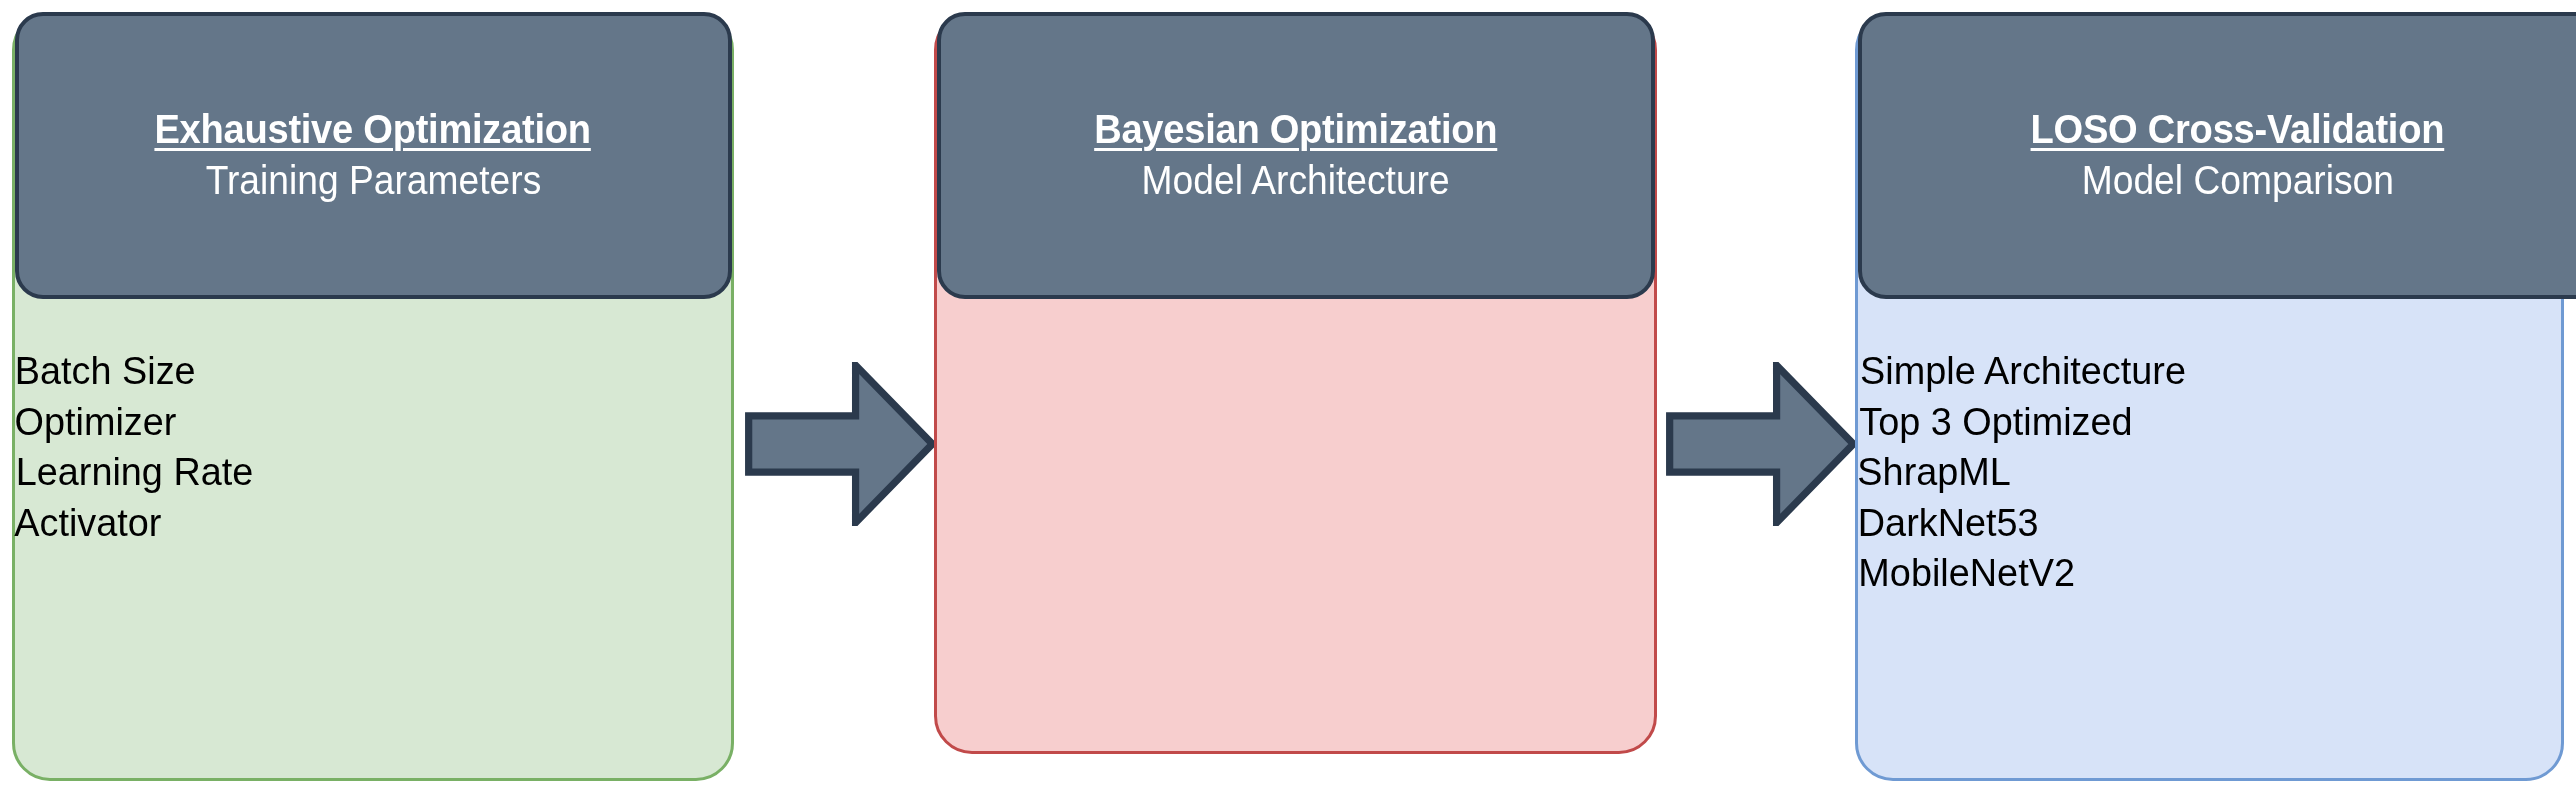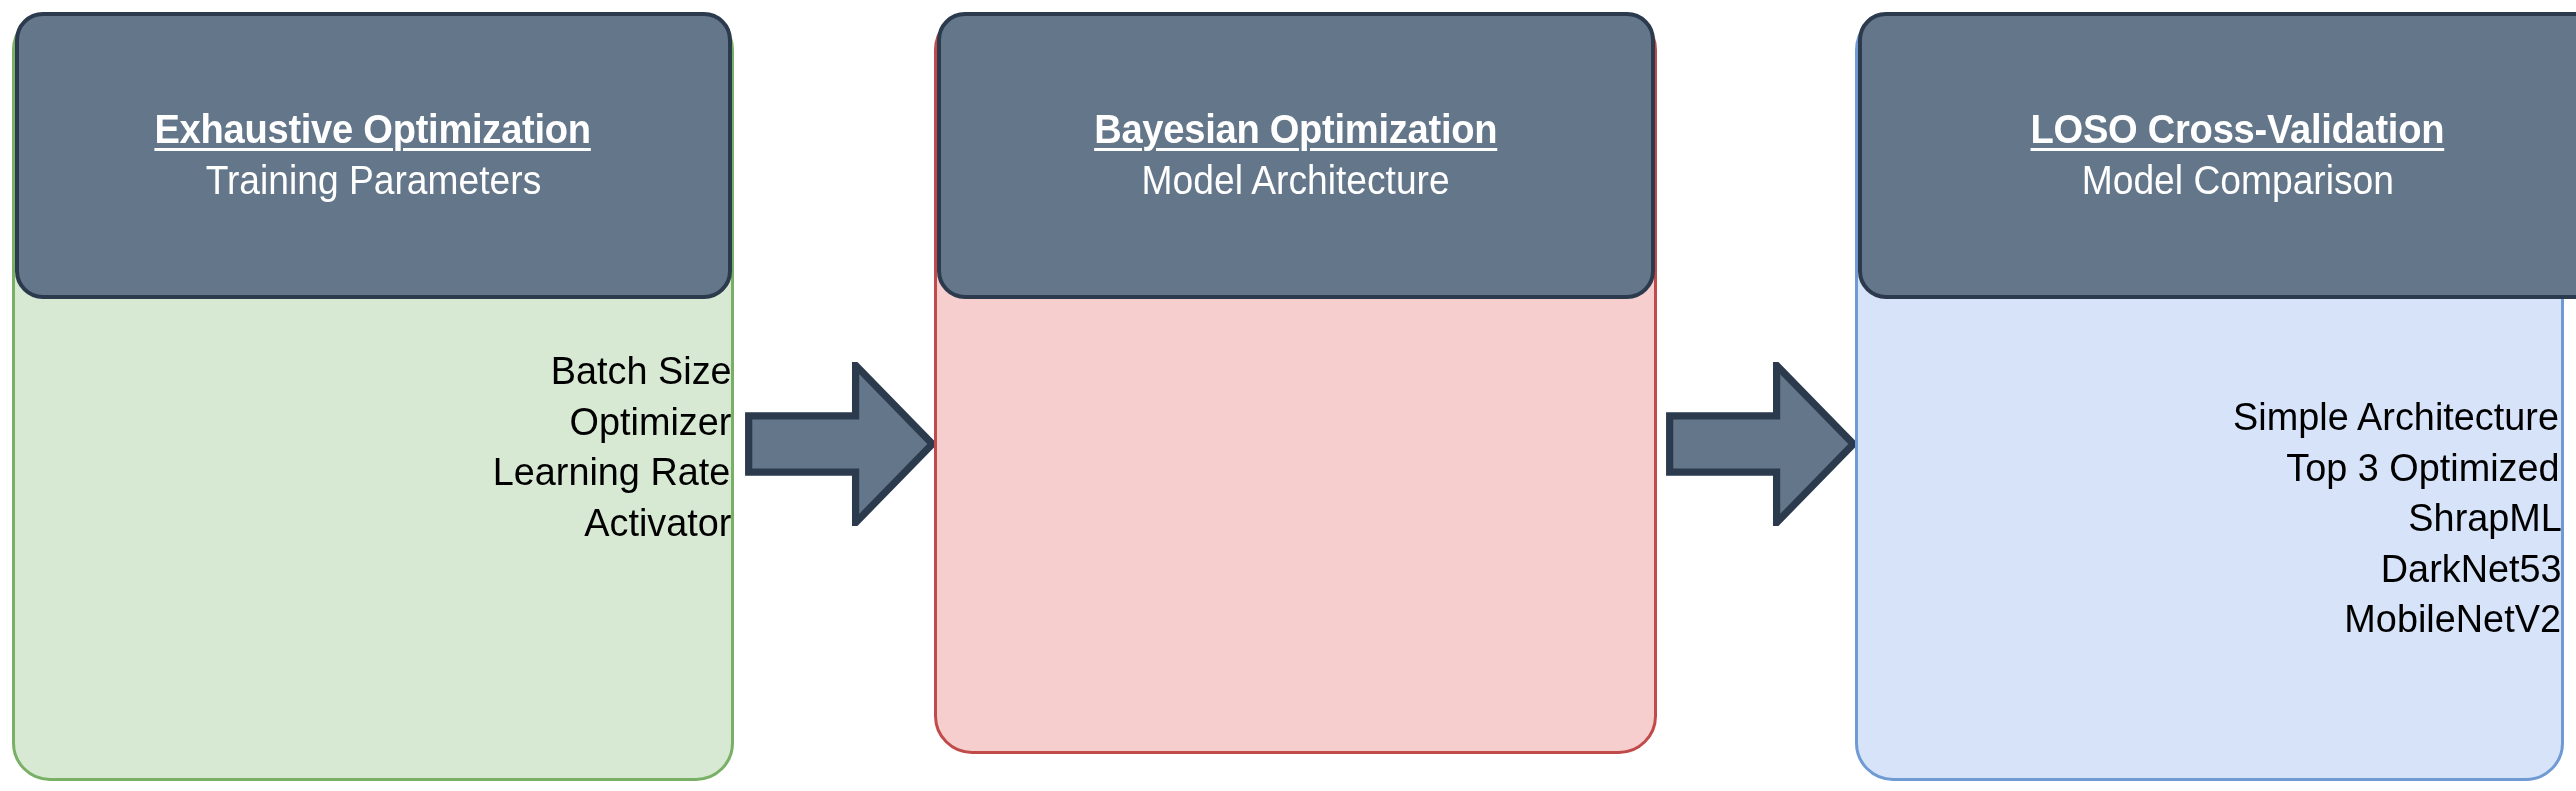--- a/index.html
+++ b/index.html
@@ -49,21 +49,21 @@
     font-size:40px;
     line-height:1.12;
     margin-top:6px;
     white-space:nowrap;
     transform:scaleX(0.93);
   }
 
   .card-list{
     position:absolute;left:0;right:0;
     display:flex;flex-direction:column;
-    align-items:flex-end;
+    align-items:flex-start;
     color:#000000;
     font-size:39px;
     line-height:1.295;
     text-align:center;
     white-space:nowrap;
   }
   .card-list .li{transform:scaleX(0.97);}
 
   
   #card-1{left:12px;top:12px;width:722px;height:769px;}
@@ -72,21 +72,21 @@
   #card-1 .card-list{top:334px;}
 
   #card-2{left:934px;top:12px;width:723px;height:742px;}
   #card-2 .card-body{background:#f7cece;border-color:#c14a4a;}
   #card-2 .card-header{left:2.6px;top:0px;width:718px;height:287px;}
   #card-2 .card-list{top:334px;}
 
   #card-3{left:1855px;top:12px;width:709px;height:769px;}
   #card-3 .card-body{background:#d7e3f8;border-color:#6f9ad3;}
   #card-3 .card-header{left:2.6px;top:0px;width:760px;height:287px;}
-  #card-3 .card-list{top:334px;margin-top:46px;}
+  #card-3 .card-list{top:334px;}
 
   
   .arrow{position:absolute;}
   #arrow-1{left:745px;top:362px;width:191px;height:164px;}
   #arrow-2{left:1666px;top:362px;width:191px;height:164px;}
 </style>
 </head>
 <body>
 
 <div id="stage">

